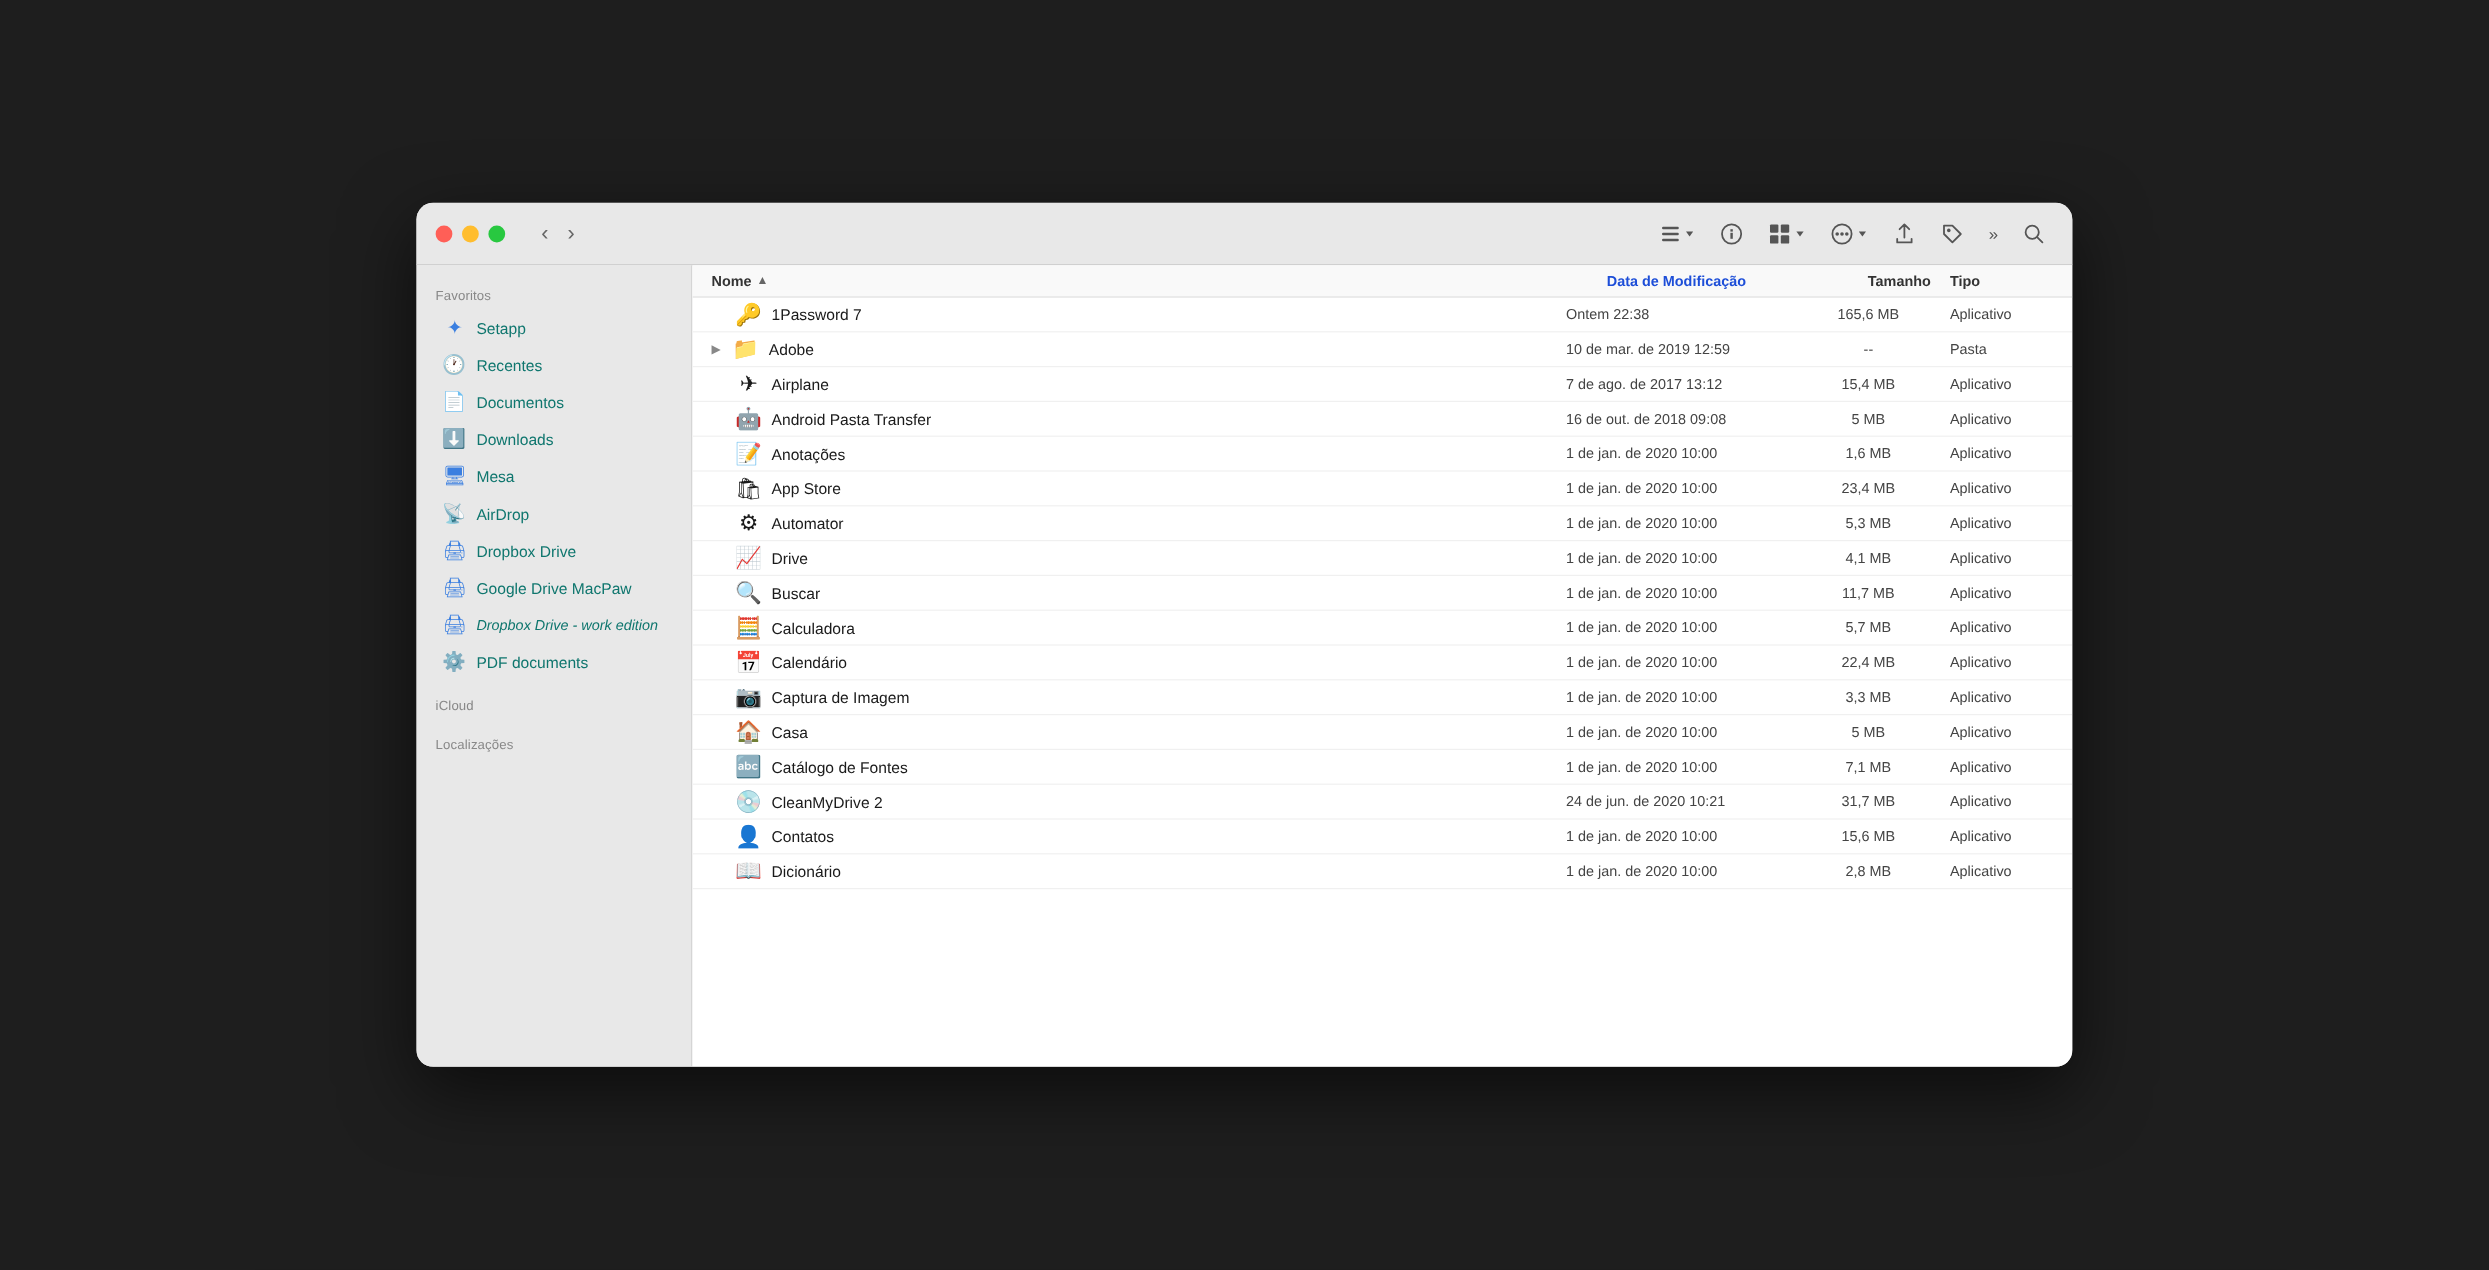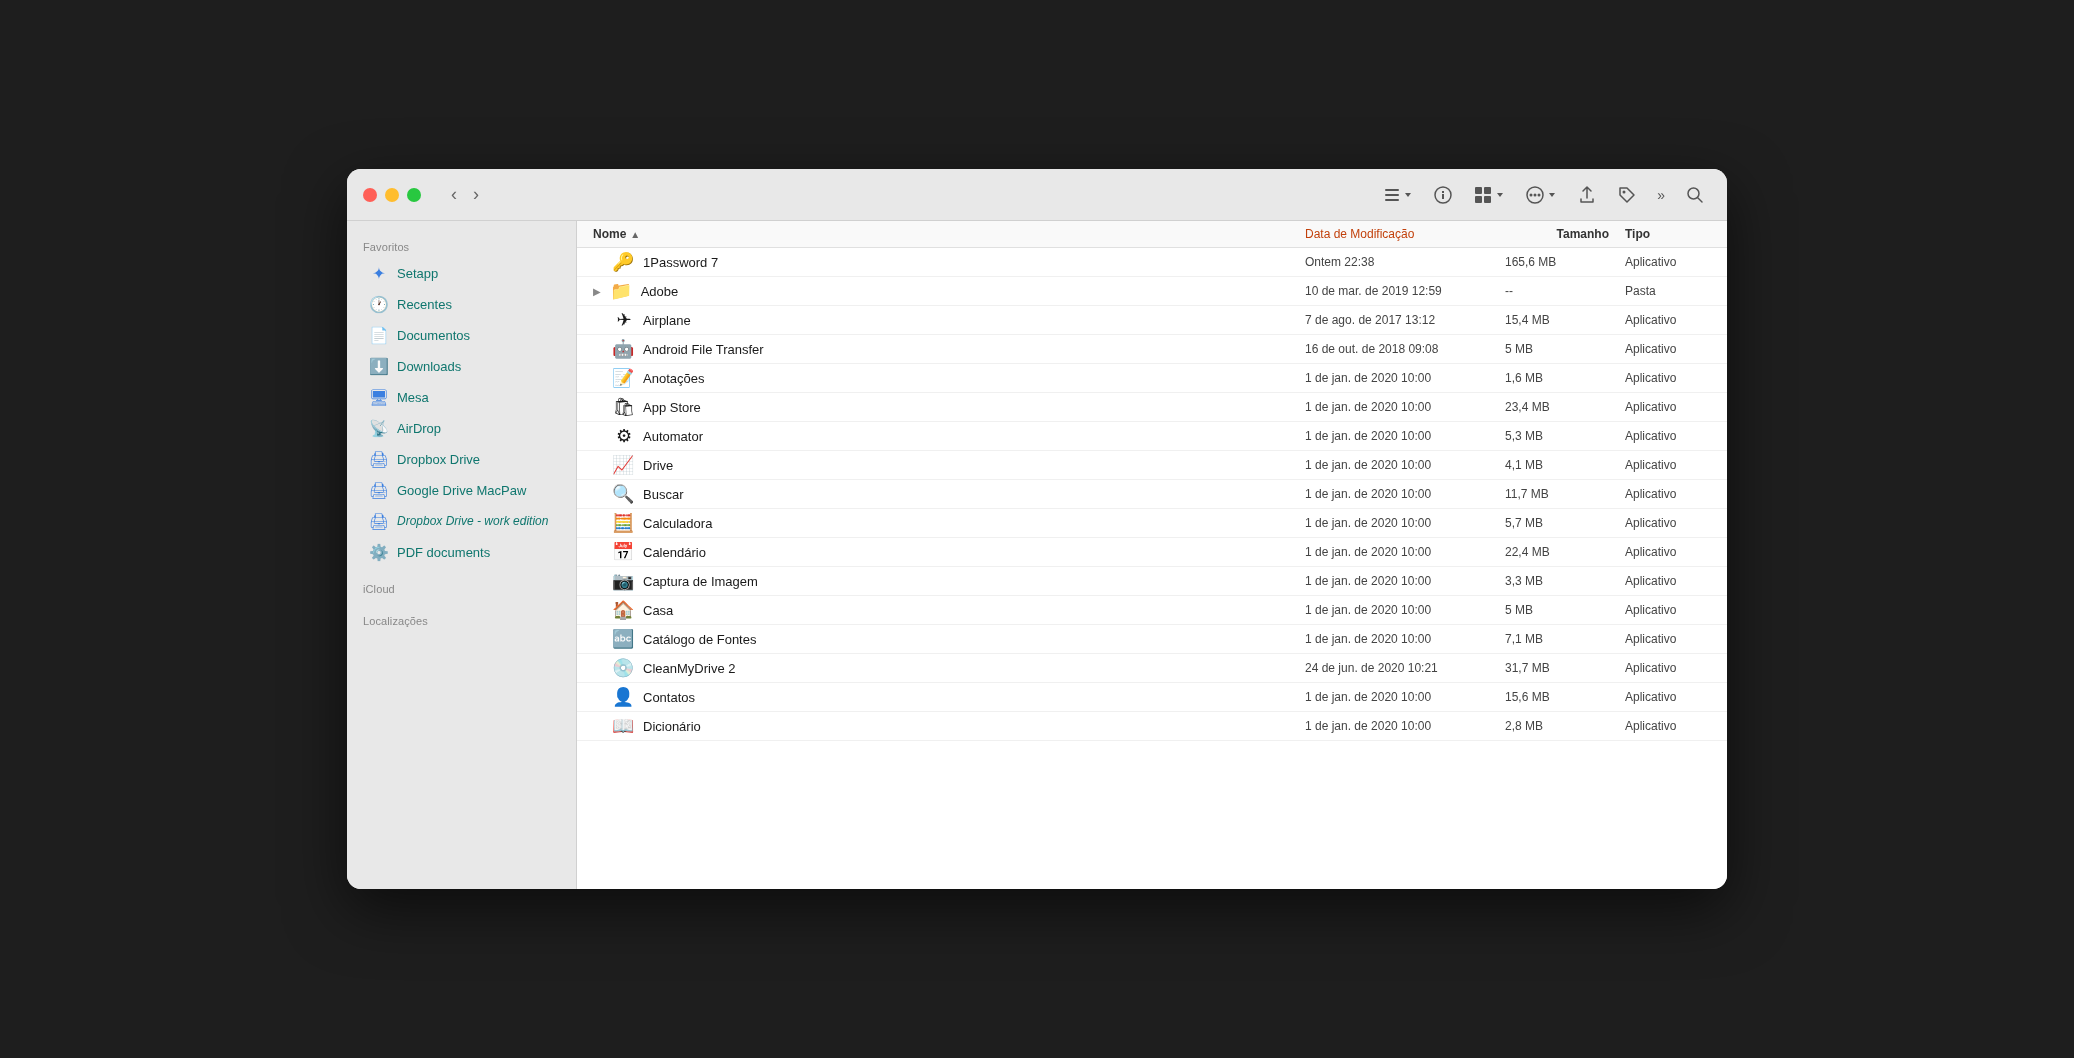--- a/index.html
+++ b/index.html
@@ -151,21 +151,21 @@
     .col-name {
       flex: 1;
       padding: 0 16px;
       font-size: 12px;
       font-weight: 600;
       color: #333;
       display: flex;
       align-items: center;
       gap: 4px;
     }
-    .col-date { width: 200px; font-size: 12px; font-weight: 400; color: #c2410c; padding: 0 8px; }
+    .col-date { width: 200px; font-size: 12px; font-weight: 700; color: #1d4ed8; padding: 0 8px; text-align: center; }
     .col-size { width: 120px; font-size: 12px; font-weight: 600; color: #333; padding: 0 8px; text-align: right; }
     .col-type { width: 110px; font-size: 12px; font-weight: 600; color: #333; padding: 0 16px 0 8px; }
 
     .file-list {
       overflow-y: auto;
       flex: 1;
     }
     .file-row {
       display: flex;
       align-items: center;
@@ -185,21 +185,21 @@
     .file-cell-name .file-icon {
       width: 22px;
       height: 22px;
       display: flex;
       align-items: center;
       justify-content: center;
       font-size: 18px;
       flex-shrink: 0;
     }
     .file-cell-date { width: 200px; font-size: 12px; color: #444; padding: 0 8px; }
-    .file-cell-size { width: 120px; font-size: 12px; color: #444; padding: 0 8px; text-align: left; }
+    .file-cell-size { width: 120px; font-size: 12px; color: #444; padding: 0 8px; text-align: center; }
     .file-cell-type { width: 110px; font-size: 12px; color: #444; padding: 0 16px 0 8px; }
 
     .expand-arrow {
       font-size: 10px;
       color: #888;
       margin-right: 2px;
     }
 
     .sort-arrow { font-size: 10px; color: #666; }
 
@@ -375,21 +375,21 @@
       <span>Airplane</span>
     </div>
     <div class="file-cell-date">7 de ago. de 2017 13:12</div>
     <div class="file-cell-size">15,4 MB</div>
     <div class="file-cell-type">Aplicativo</div>
   </div>
           <div class="file-row">
     <div class="file-cell-name">
       <span style="width:12px;display:inline-block;"></span>
       <span class="file-icon" style="">🤖</span>
-      <span>Android File Transfer</span>
+      <span>Android Pasta Transfer</span>
     </div>
     <div class="file-cell-date">16 de out. de 2018 09:08</div>
     <div class="file-cell-size">5 MB</div>
     <div class="file-cell-type">Aplicativo</div>
   </div>
           <div class="file-row">
     <div class="file-cell-name">
       <span style="width:12px;display:inline-block;"></span>
       <span class="file-icon" style="">📝</span>
       <span>Anotações</span>

